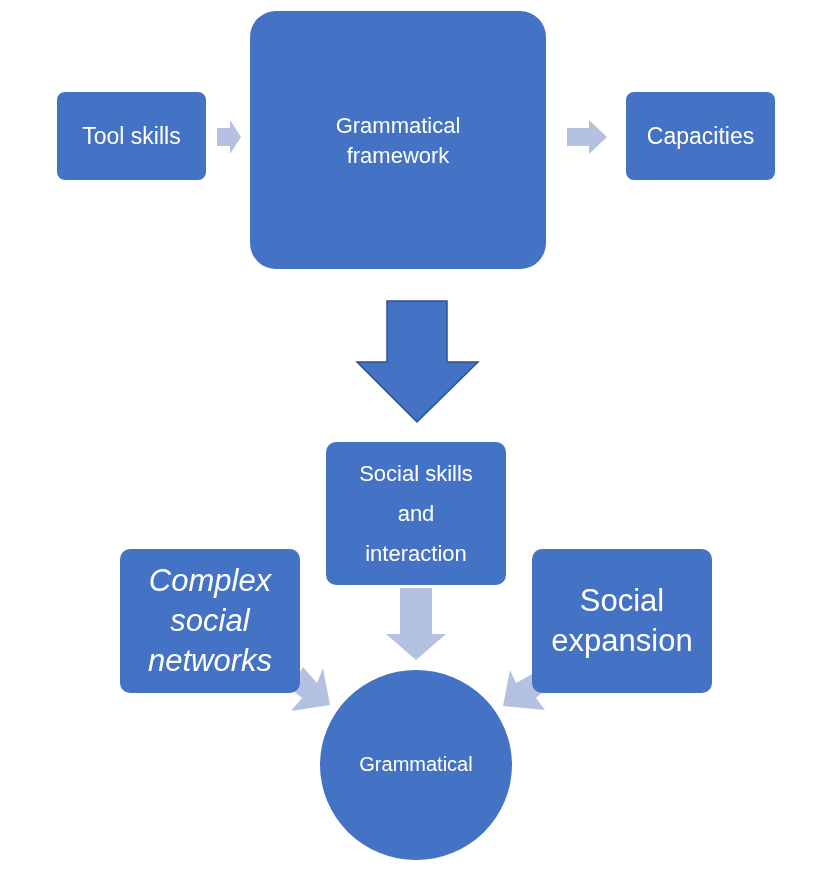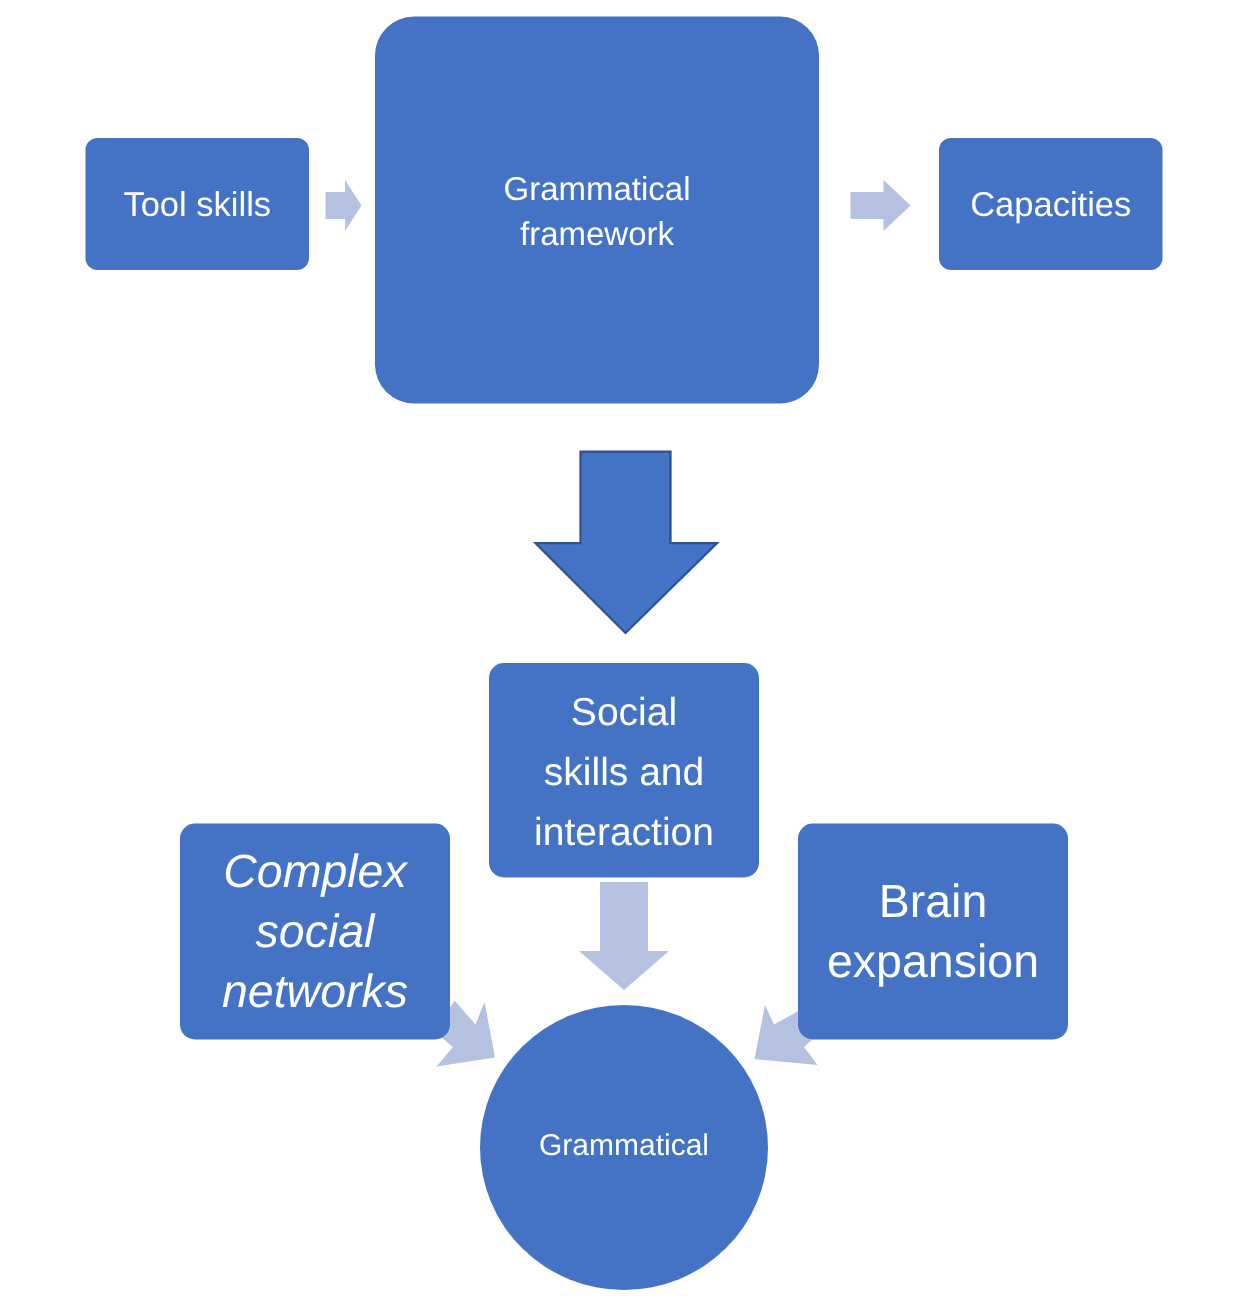--- a/index.html
+++ b/index.html
@@ -34,27 +34,27 @@
 </div>
 
 <div class="node" style="left:250px;top:11px;width:296px;height:258px;border-radius:26px;font-size:22px;line-height:30px;padding:18px 60px;align-items:flex-start;padding-top:100px;">
   <span>Grammatical framework</span>
 </div>
 
 <div class="node" style="left:626px;top:92px;width:149px;height:88px;border-radius:8px;font-size:23px;">
   <span>Capacities</span>
 </div>
 
-<div class="node" style="left:326px;top:442px;width:180px;height:143px;border-radius:10px;font-size:26px;line-height:40px;padding:0 24px;">
+<div class="node" style="left:326px;top:442px;width:180px;height:143px;border-radius:10px;font-size:22px;line-height:40px;padding:0 24px;">
   <span>Social skills and interaction</span>
 </div>
 
 <div class="node" style="left:120px;top:549px;width:180px;height:144px;border-radius:10px;font-size:31px;line-height:40px;padding:0 18px;font-style:italic;">
   <span>Complex social networks</span>
 </div>
 
 <div class="node" style="left:532px;top:549px;width:180px;height:144px;border-radius:10px;font-size:31px;line-height:40px;padding:0 8px;">
-  <span>Brain expansion</span>
+  <span>Social expansion</span>
 </div>
 
 <div class="node" style="left:320px;top:670px;width:192px;height:190px;border-radius:50%;font-size:20px;align-items:flex-start;padding-top:83px;">
   <span>Grammatical</span>
 </div>
 
 </body></html>

